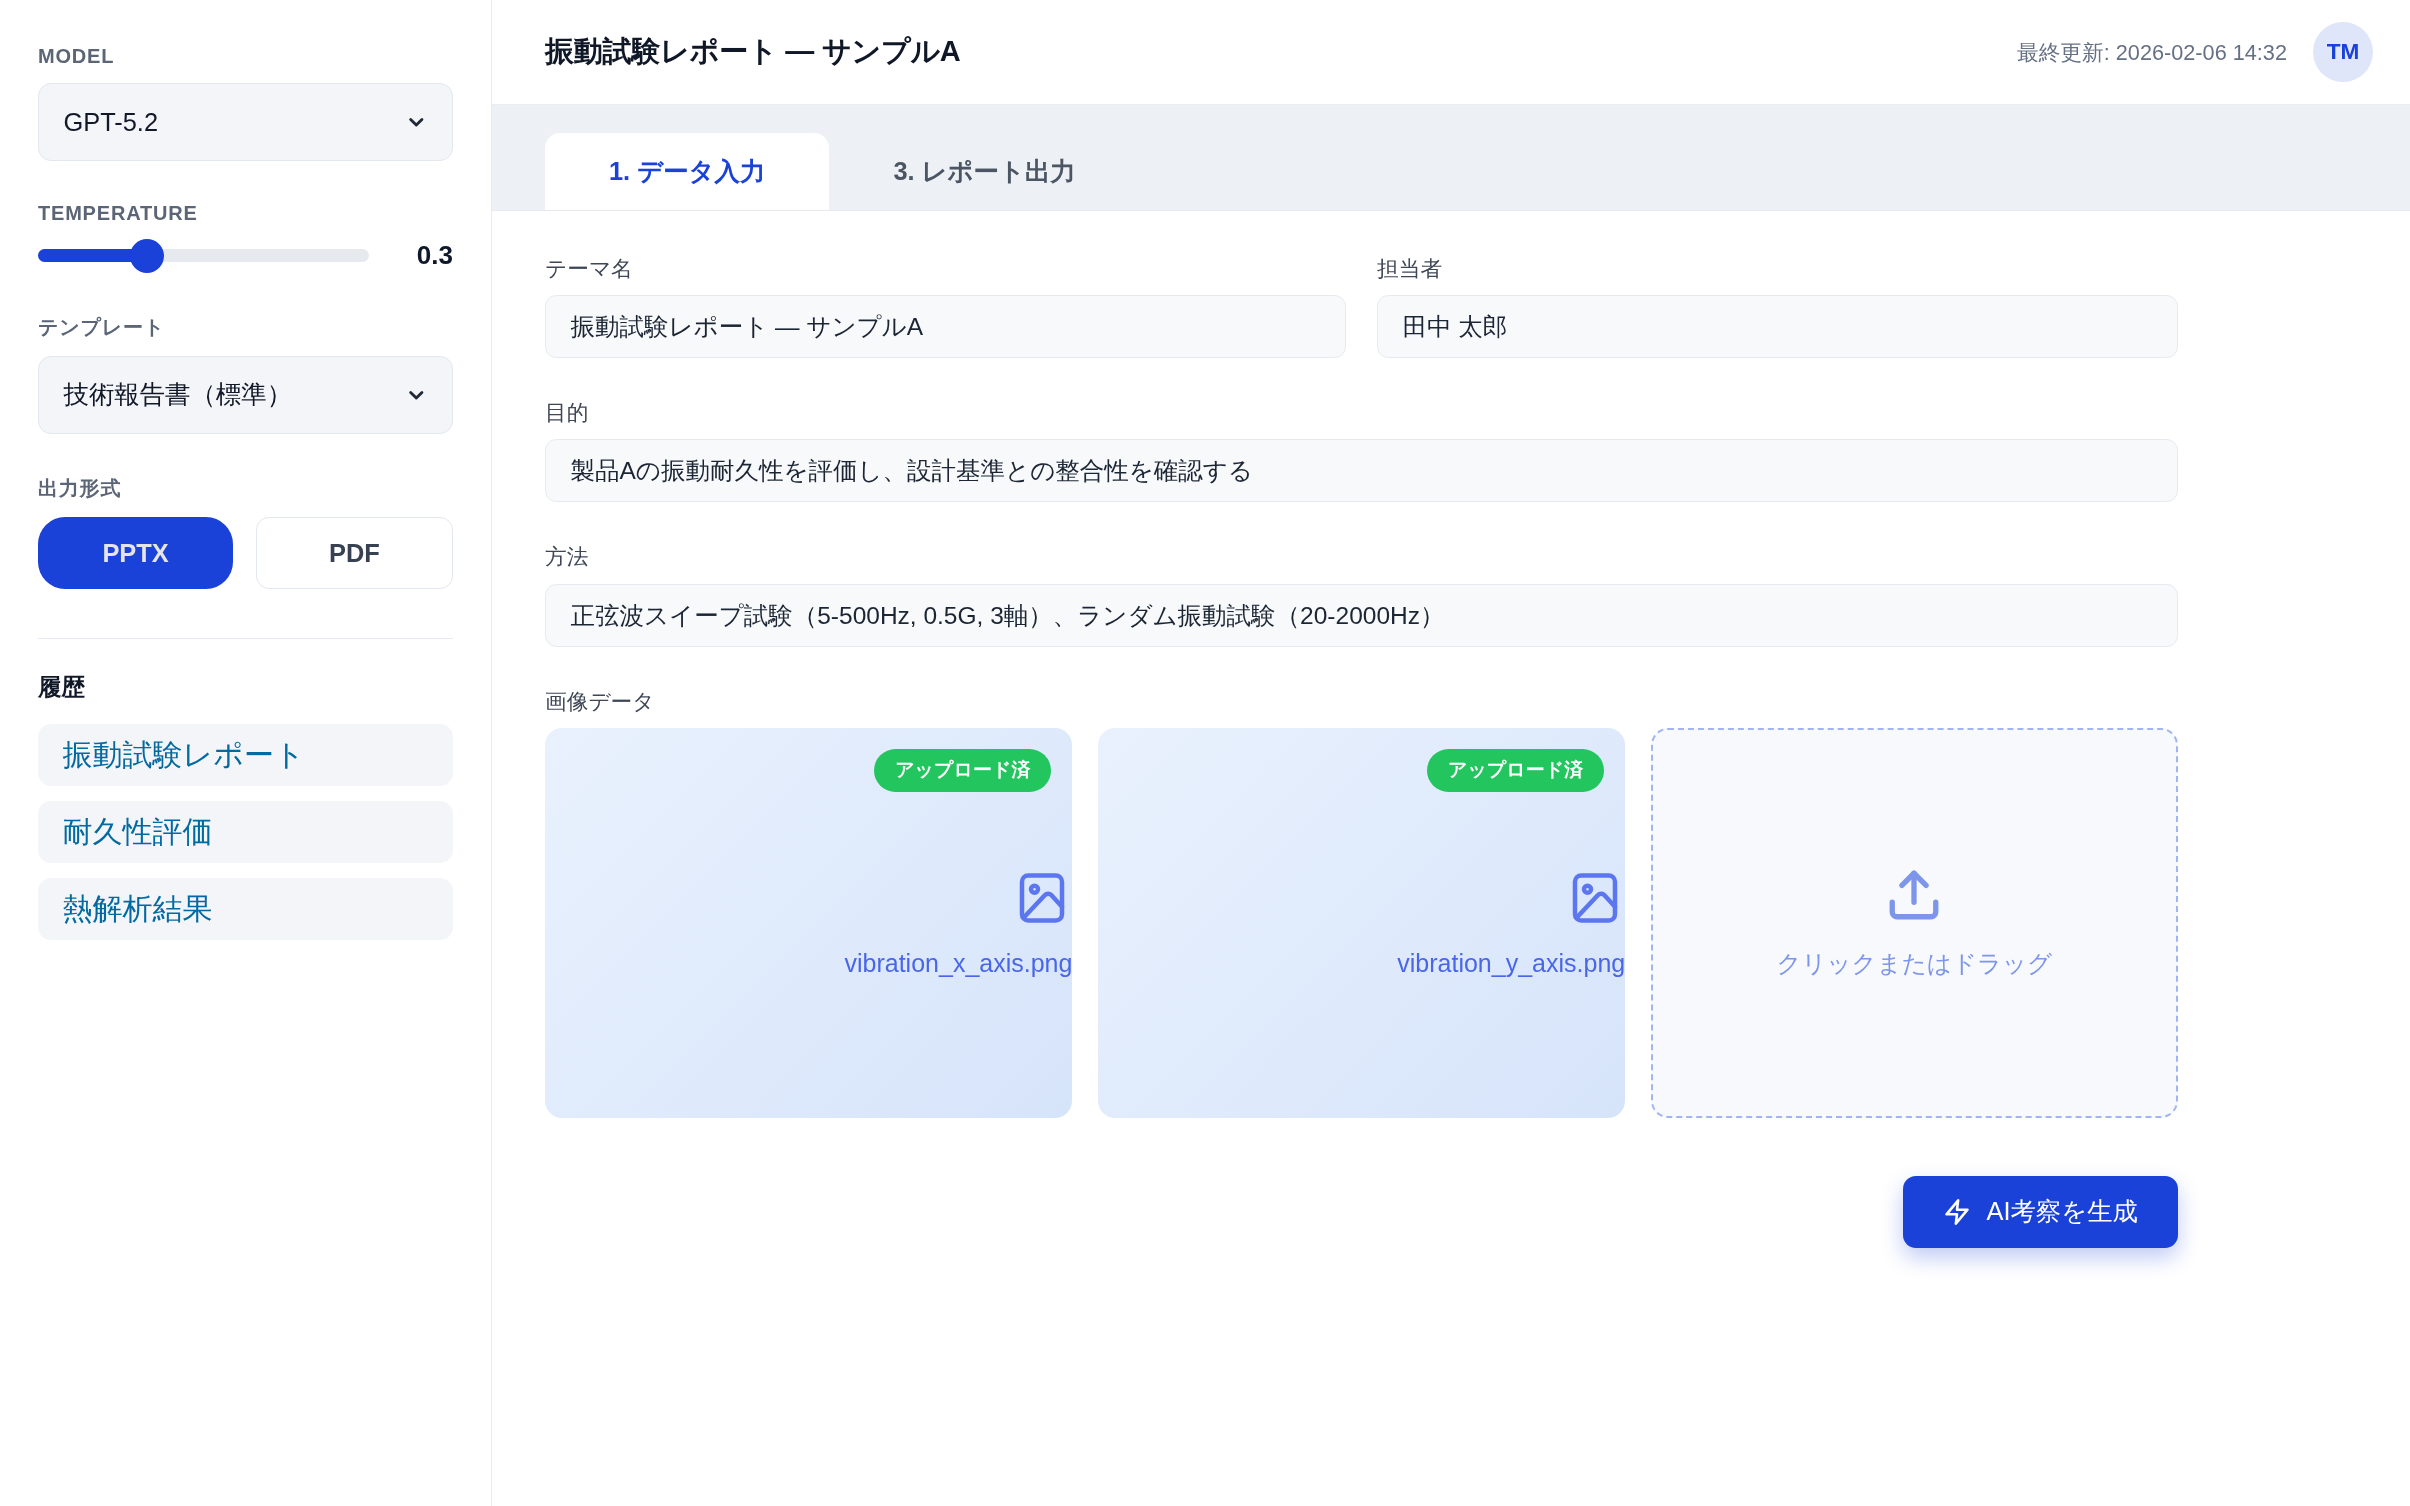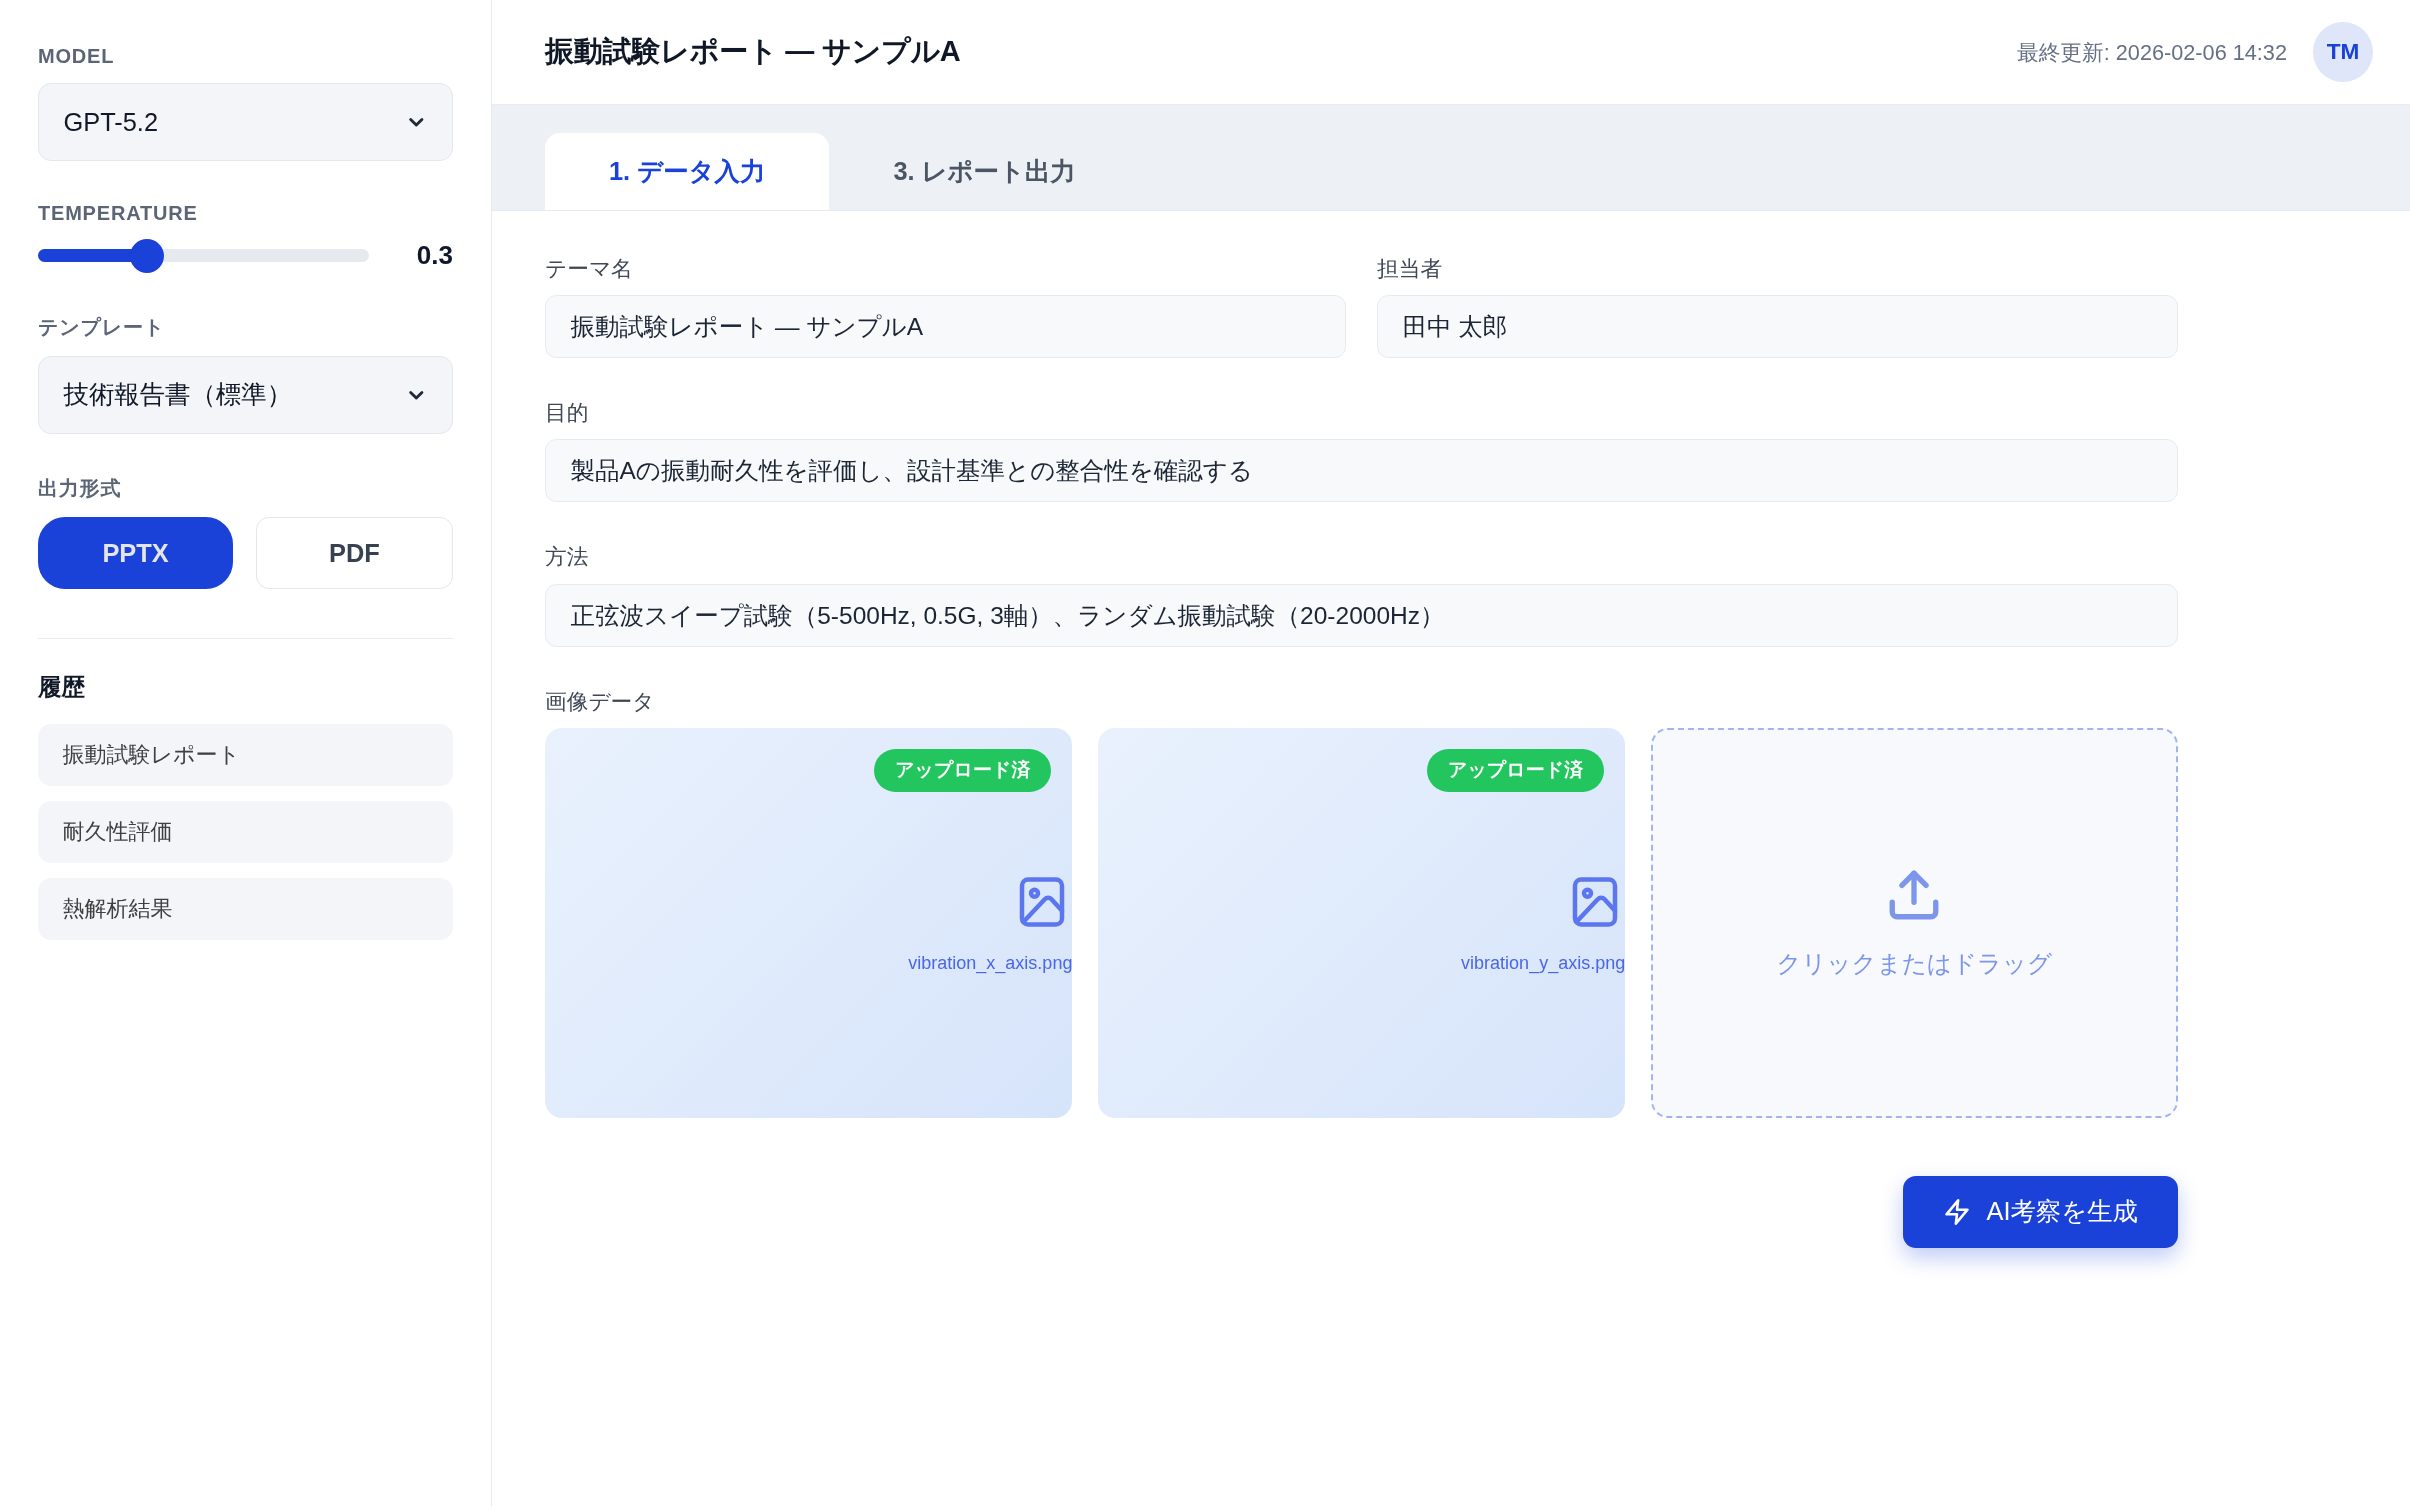--- a/index.html
+++ b/index.html
@@ -55,21 +55,21 @@
     flex: 1; height: 72px; border-radius: 13px; font-size: 25.4px; font-weight: 700;
     display: flex; align-items: center; justify-content: center; cursor: pointer;
   }
   .format-btn.selected { background: #1a41d8; color: #e5e5e5; border-radius: 27px; }
   .format-btn.unselected { background: #ffffff; color: #374151; border: 1.4px solid #e3e7ee; }
   .side-divider { border-top: 0.9px solid #e7eaf0; margin-bottom: 32px; }
   .history-label { font-size: 23.5px; font-weight: 700; color: #111827; margin-bottom: 21px; }
   .history-item {
     height: 62px; border-radius: 13px; background: #f3f5f8;
     display: flex; align-items: center; padding-left: 24.5px;
-    font-size: 22px; color: #404040; margin-bottom: 15px; cursor: pointer;
+    font-size: 30px; color: #0369a1; margin-bottom: 15px; cursor: pointer;
   }
   
   .main { flex: 1; display: flex; flex-direction: column; }
   .main-header {
     height: 105px; border-bottom: 0.9px solid #e9edf3; flex-shrink: 0;
     display: flex; align-items: center; padding: 0 38px 0 53px;
   }
   .page-title { font-size: 29px; font-weight: 800; letter-spacing: -0.2px; }
   .header-right { margin-left: auto; display: flex; align-items: center; gap: 26px; }
   .last-updated { font-size: 21.7px; color: #667085; }
@@ -105,21 +105,21 @@
     height: 390px; border-radius: 17px; position: relative;
     background: linear-gradient(135deg, #e9f1fd 0%, #d6e4fa 100%);
     display: flex; flex-direction: column; align-items: flex-end; justify-content: center;
     cursor: pointer;
   }
   .badge {
     position: absolute; top: 21px; right: 21px; background: #22c55e;
     color: #ffffff; font-size: 19px; font-weight: 700;
     padding: 8.5px 21px; border-radius: 941px;
   }
-  .filename { margin-top: 21px; font-size: 18px; color: #4a66e8; }
+  .filename { margin-top: 21px; font-size: 25px; color: #4a66e8; }
   .dropzone {
     height: 390px; border-radius: 17px; border: 2.8px dashed #a2b5f1;
     background: #f8f9fc; display: flex; flex-direction: column;
     align-items: center; justify-content: center; cursor: pointer;
   }
   .dropzone-text { margin-top: 22.6px; font-size: 24.5px; color: #7e96ea; }
   .actions-row { width: 1633px; display: flex; justify-content: flex-end; margin-top: 58px; }
   .generate-btn {
     height: 72px; border-radius: 13px; background: #1a41d8; color: #ffffff;
     font-size: 25.4px; font-weight: 400; display: flex; align-items: center;

